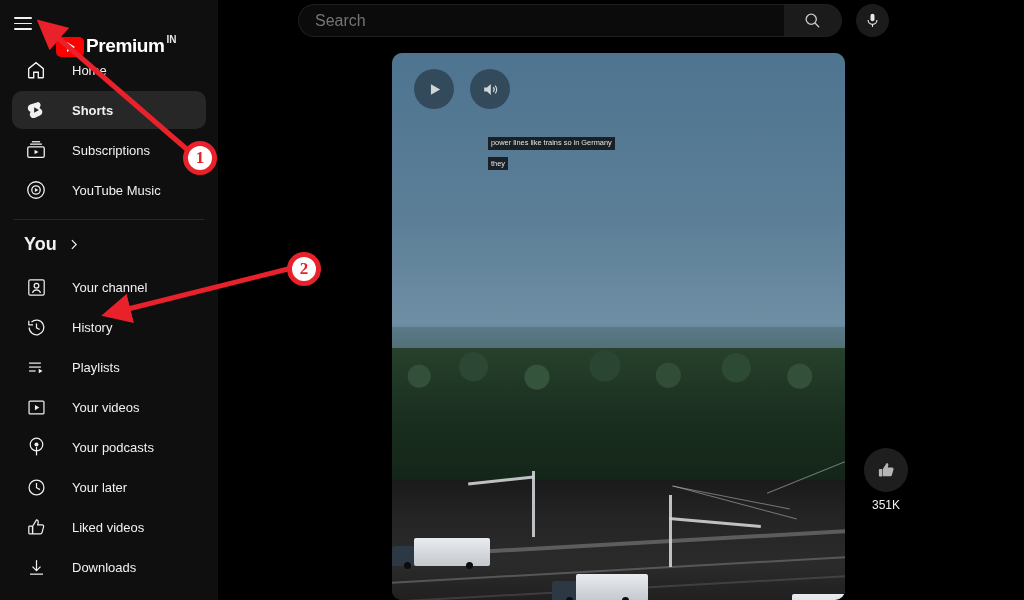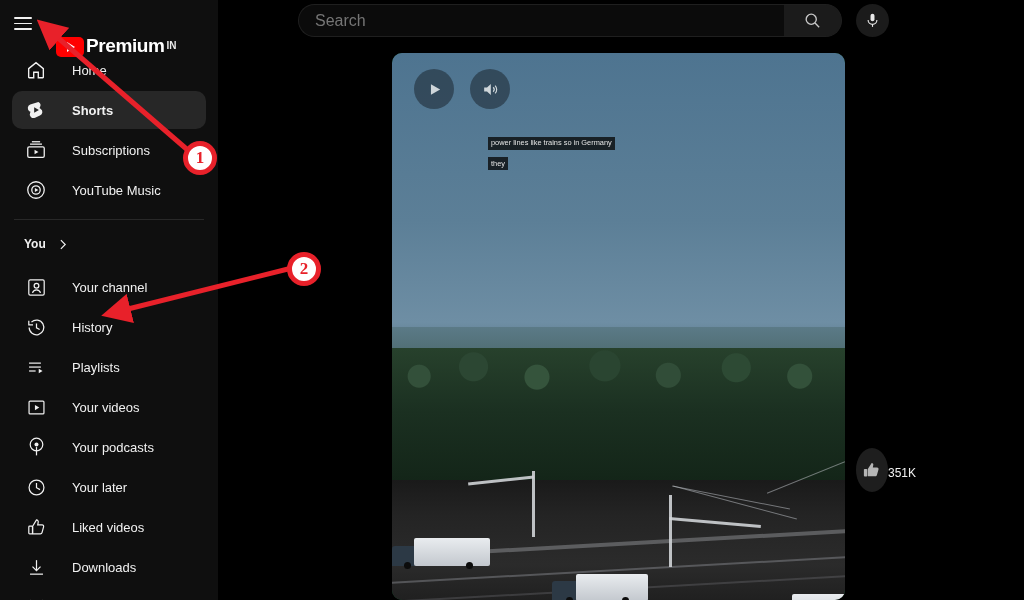--- a/index.html
+++ b/index.html
@@ -13,21 +13,21 @@
 
   
   .sidebar {
     position:absolute; left:0; top:0; width:218px; height:600px;
     background:#0f0f0f; overflow:hidden;
   }
   .sb-header { height:47px; display:flex; align-items:center; padding-left:14px; }
   .hamburger { width:24px; height:24px; display:flex; flex-direction:column;
     justify-content:center; gap:4px; cursor:pointer; }
   .hamburger span { display:block; width:18px; height:1.8px; background:#f1f1f1; border-radius:1px; }
-  .brand { display:flex; align-items:center; margin-left:18px; position:relative;margin-top:44px; }
+  .brand { display:flex; align-items:flex-start; margin-left:18px; position:relative;margin-top:44px; }
   .yt-play {
     width:28px; height:20px; background:#ff0000; border-radius:5px;
     display:flex; align-items:center; justify-content:center; margin-top:2px;
   }
   .yt-play::after {
     content:""; width:0; height:0;
     border-left:8px solid #fff; border-top:5px solid transparent; border-bottom:5px solid transparent;
     margin-left:2px;
   }
   .brand-word { color:#fff; font-size:19px; font-weight:bold; letter-spacing:-0.4px;
@@ -41,21 +41,21 @@
   }
   .nav-item.active { background:#272727; }
   .nav-item .ico { width:24px; height:24px; flex:0 0 24px; display:flex;
     align-items:center; justify-content:center; }
   .nav-item .lbl { color:#f1f1f1; font-size:13px; margin-left:24px; white-space:nowrap; }
   .nav-item.active .lbl { font-weight:600; }
 
   .divider { height:1px; background:#282828; margin:10px 14px 0 14px; }
 
   .you-row { display:flex; align-items:center; height:40px; padding-left:24px; margin-top:4px; }
-  .you-row .lbl { color:#f1f1f1; font-size:12px; font-weight:bold; }
+  .you-row .lbl { color:#f1f1f1; font-size:18px; font-weight:bold; }
   .you-chev { margin-left:10px; display:flex; align-items:center; }
 
   svg.i { display:block; }
 
   
   .topbar { position:absolute; left:218px; top:0; right:0; height:47px; background:#000; }
   .search-wrap { position:absolute; left:80px; top:4px; display:flex; align-items:center; }
   .search-box {
     width:486px; height:33px; background:#0b0b0b;
     border:1px solid #1f1f1f; border-right:none;
@@ -121,21 +121,21 @@
 
   .caption { position:absolute; left:96px; top:78px; width:200px; }
   .cap-line {
     display:inline-block; background:rgba(8,8,8,.78); color:#e4e4e4;
     font-size:7.4px; line-height:10px; padding:1.5px 3px; margin-bottom:2px;
     white-space:nowrap; font-family:"Liberation Sans", sans-serif;
   }
 
   
   .rail { position:absolute; left:856px; top:448px; width:60px; }
-  .rail-group { display:flex; flex-direction:row; align-items:center; margin-bottom:10px; }
+  .rail-group { display:flex; flex-direction:column; align-items:center; margin-bottom:10px; }
   .rail-btn {
     width:44px; height:44px; border-radius:50%; background:#1e1e1e;
     display:flex; align-items:center; justify-content:center; cursor:pointer;
   }
   .rail-lbl { color:#f1f1f1; font-size:12px; margin-top:6px; }
 
   
   .anno { position:absolute; left:0; top:0; width:1024px; height:600px;
     pointer-events:none; }
   .marker {

